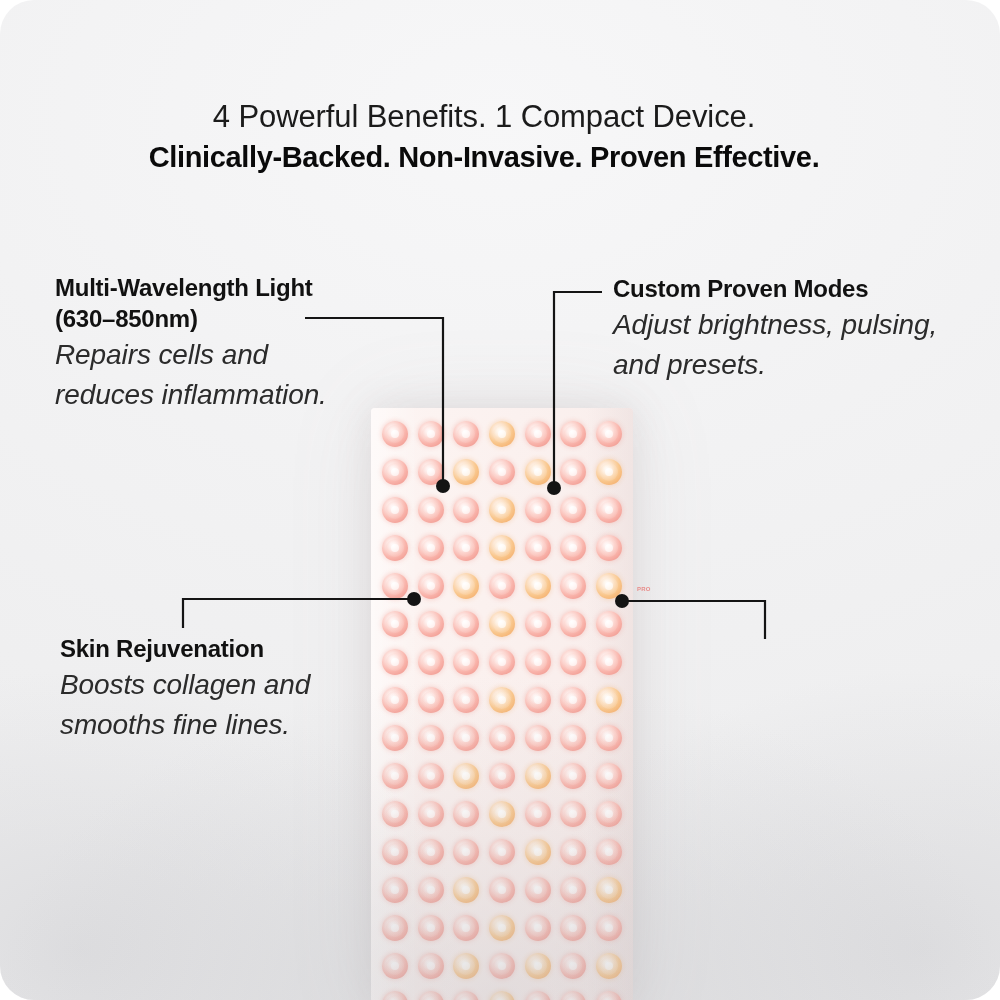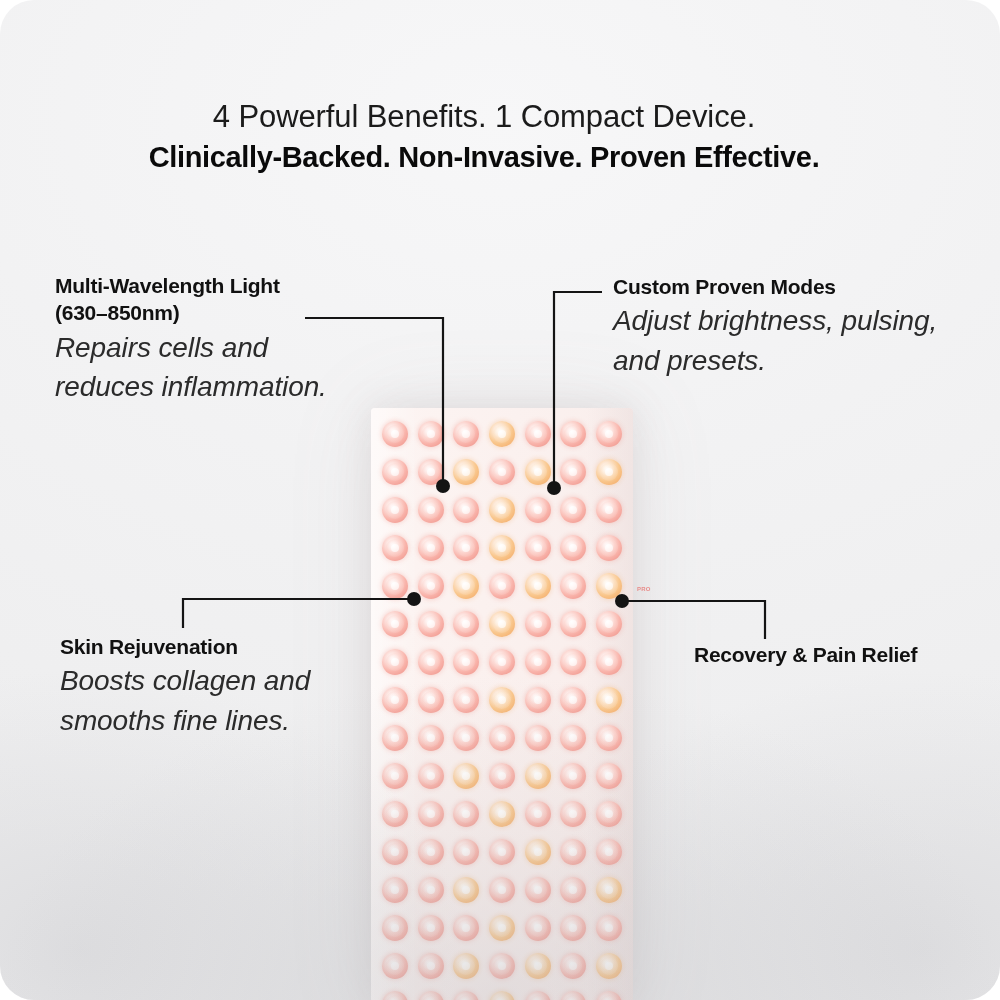--- a/index.html
+++ b/index.html
@@ -127,21 +127,21 @@
     opacity:0.55;
     transform:scaleY(0.85);
     z-index:4;
     white-space:nowrap;
     filter:blur(0.35px);
   }
 
   
   .callout{ position:absolute; z-index:8; }
   .callout .title{
-    font-size:21px;
+    font-size:24px;
     font-weight:700;
     color:#111111;
     letter-spacing:-0.25px;
     line-height:1.30;
     white-space:pre-line;
   }
   .callout .body{
     font-size:28px;
     font-weight:300;
     color:#2b2b2b;
@@ -758,16 +758,15 @@
 and presets.</div>
   </div>
 
   <div class="callout" id="callout-bl">
     <div class="title">Skin Rejuvenation</div>
     <div class="body">Boosts collagen and
 smooths fine lines.</div>
   </div>
 
   <div class="callout" id="callout-br">
-    <div class="title">Recovery &amp; Pain Relief</div>
   </div>
 
 </div>
 
 </body></html>

